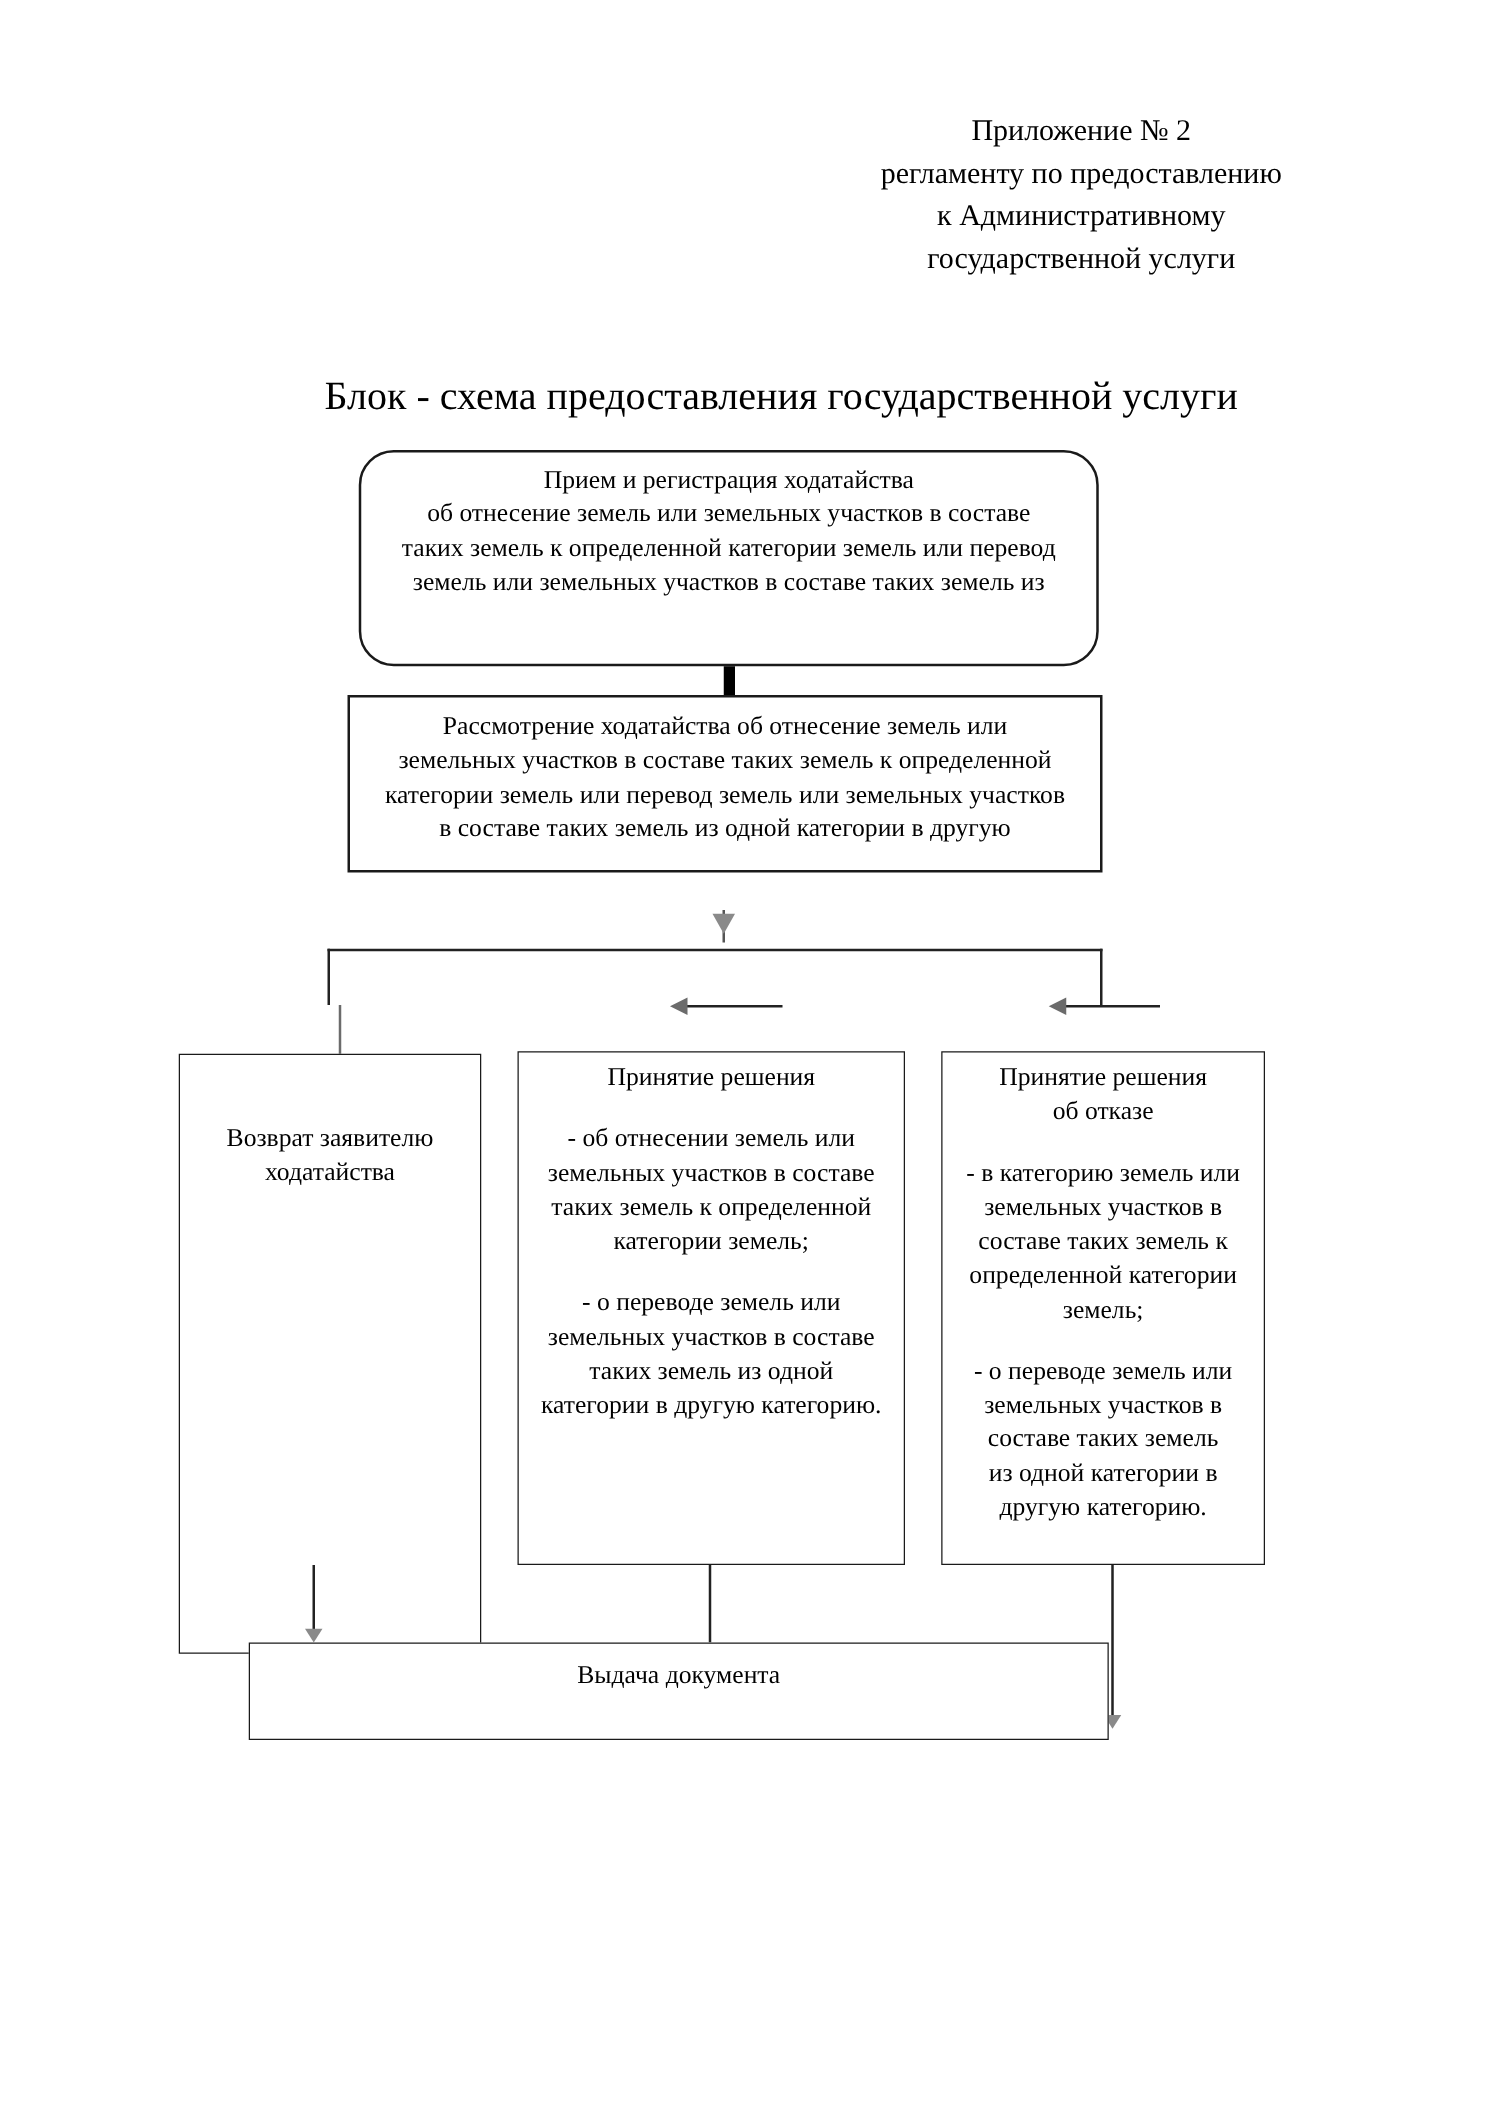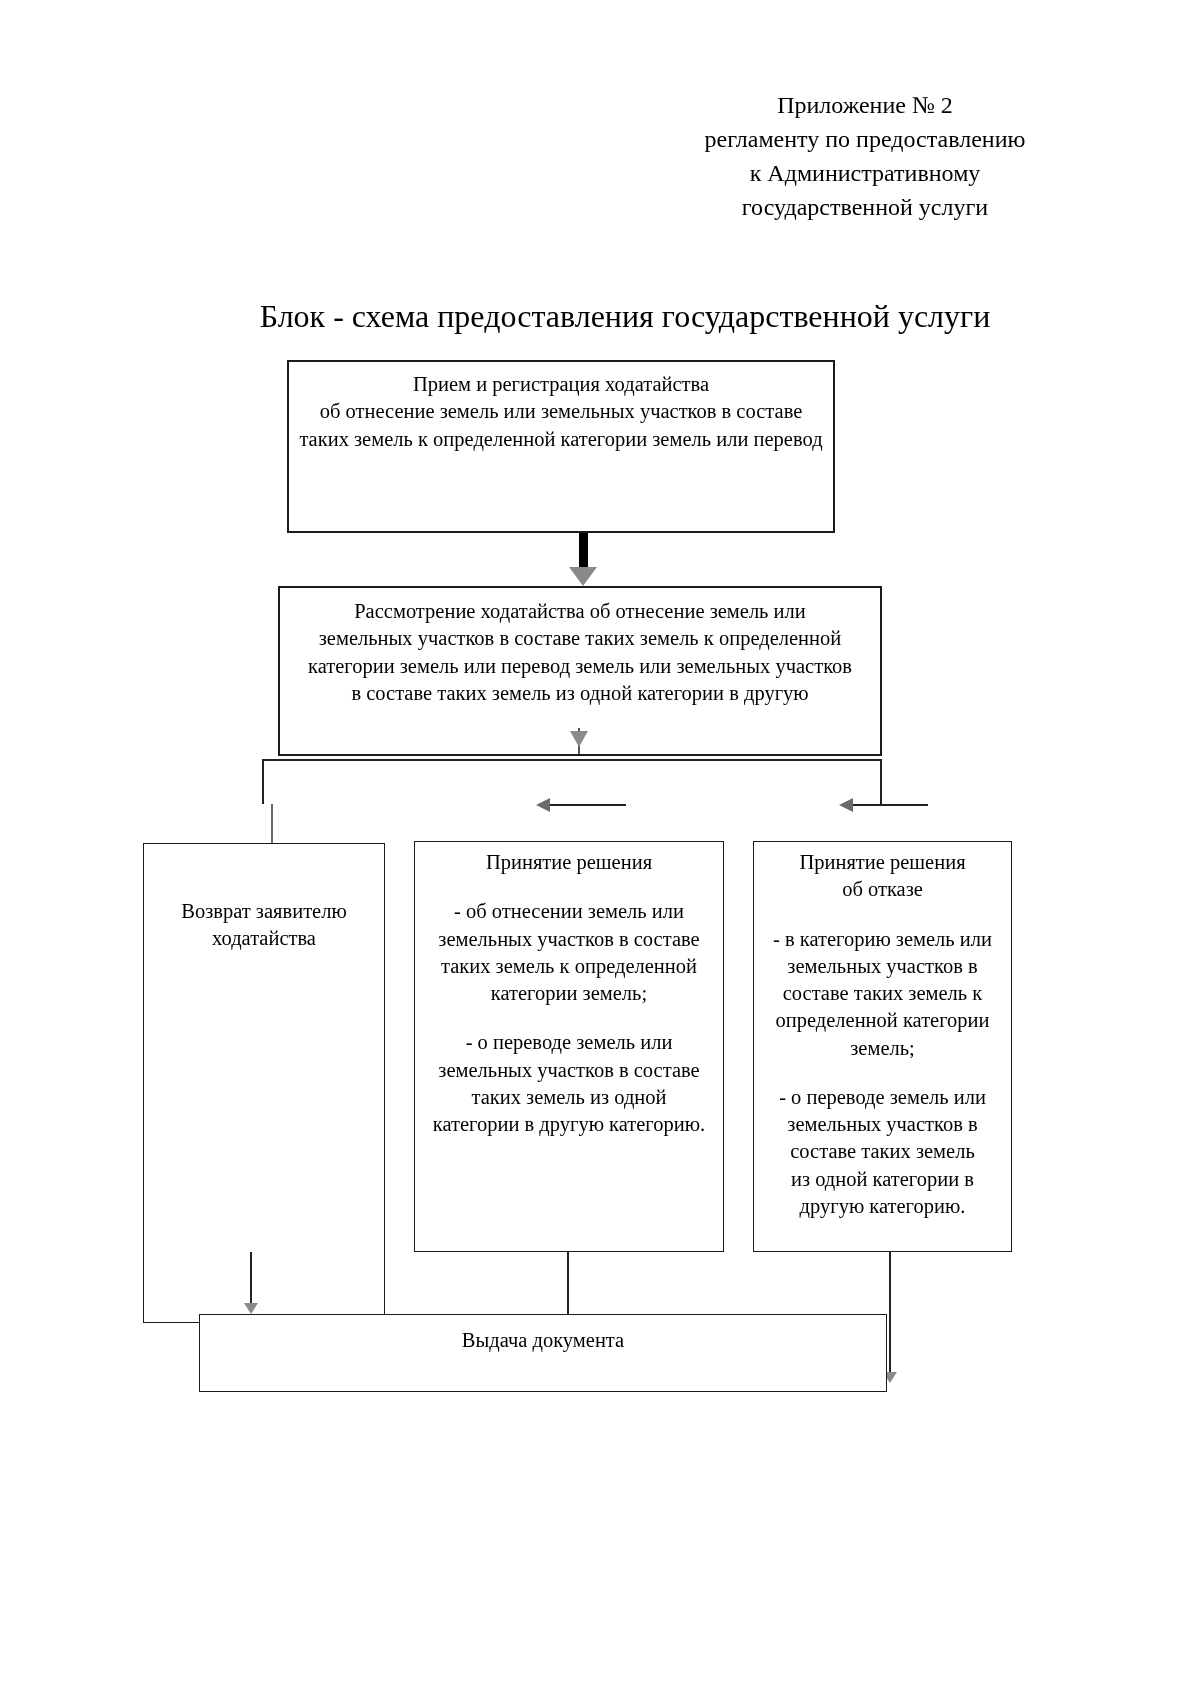--- a/index.html
+++ b/index.html
@@ -56,32 +56,33 @@
   .fbox .inner {
     padding: 0 8px;
   }
   .fbox .tline { display: block; white-space: pre; }
   .gap { display: block; height: 22px; }
 
   
   #box-intake {
     left: 287px;
     top: 360px;
-    width: 548px;
+    width: 592px;
     height: 173px;
     border-width: 2px;
+    border-radius: 28px;
   }
   #box-intake .inner { padding-top: 9px; }
 
   
   #box-review {
     left: 278px;
-    top: 586px;
+    top: 556px;
     width: 604px;
-    height: 170px;
+    height: 142px;
     border-width: 2px;
   }
   #box-review .inner { padding-top: 10px; }
 
   
   #box-return {
     left: 143px;
     top: 843px;
     width: 242px;
     height: 480px;
@@ -287,20 +288,21 @@
     <span class="header-line">государственной услуги</span>
   </div>
 
   <div class="diagram-title">Блок - схема предоставления государственной услуги</div>
 
   <div class="fbox" id="box-intake">
     <div class="inner">
       <span class="tline">Прием и регистрация ходатайства</span>
       <span class="tline">об отнесение земель или земельных участков в составе</span>
       <span class="tline">таких земель к определенной категории земель или перевод</span>
+      <span class="tline">земель или земельных участков в составе таких земель из</span>
     </div>
   </div>
 
   <div class="conn" id="arrow1-stem"></div>
   <div id="arrow1-head"></div>
 
   <div class="fbox" id="box-review">
     <div class="inner">
       <span class="tline">Рассмотрение ходатайства об отнесение земель или</span>
       <span class="tline">земельных участков в составе таких земель к определенной</span>

